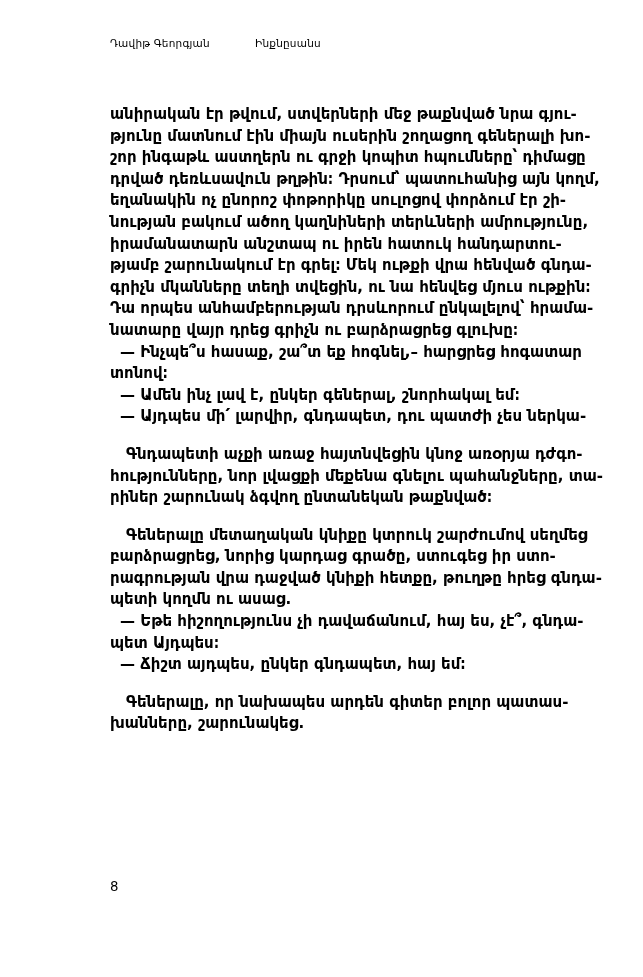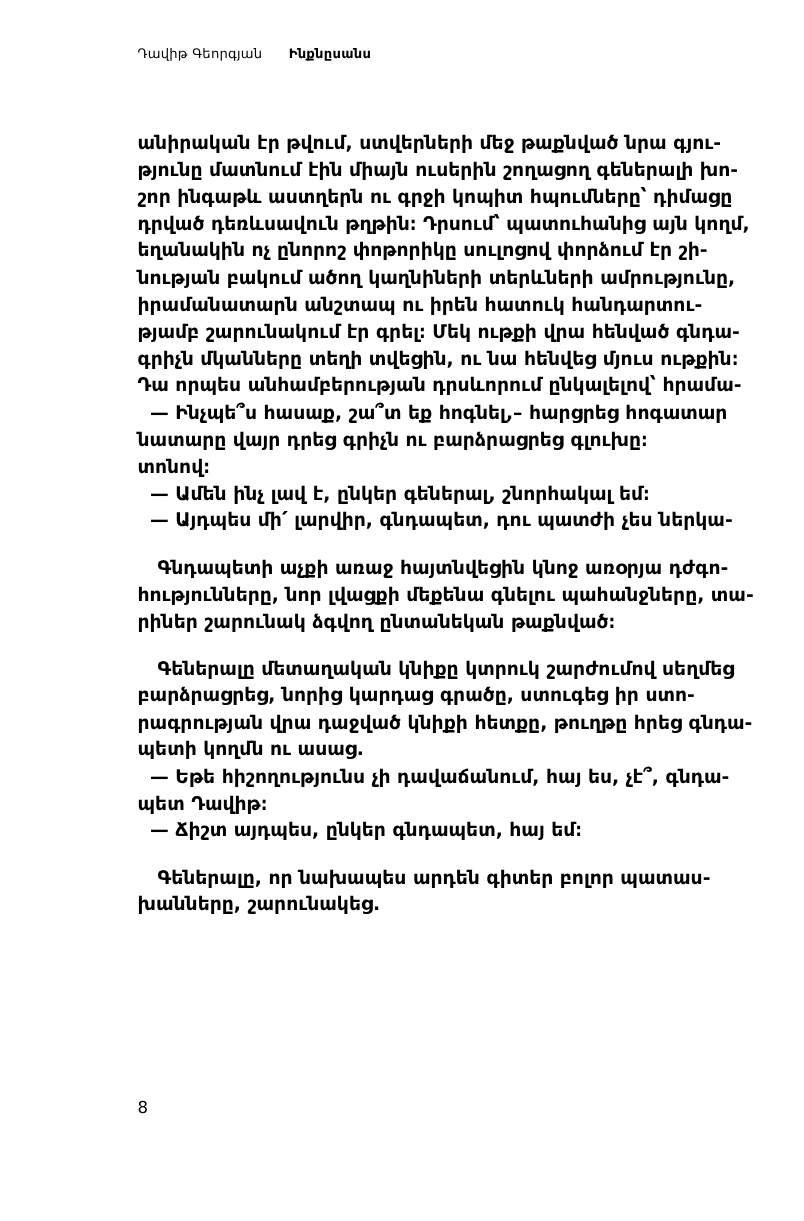--- a/index.html
+++ b/index.html
@@ -37,21 +37,22 @@
     white-space: nowrap;
   }
   .running-header .author {
     font-weight: 400;
   }
   .running-header .sep {
     display: inline-block;
     width: 14px;
   }
   .running-header .booktitle {
-    font-weight: 700;
+    font-weight: 400;
+    margin-left: 24px;
   }
 
   
   .textblock {
     position: absolute;
     left: 110px;
     top: 104px;
     width: 426px;
   }
 
@@ -92,34 +93,34 @@
       <div class="line">անիրական էր թվում, ստվերների մեջ թաքնված նրա գյու-</div>
       <div class="line">թյունը մատնում էին միայն ուսերին շողացող գեներալի խո-</div>
       <div class="line">շոր ինգաթև աստղերն ու գրջի կոպիտ հպումները՝ դիմացը</div>
       <div class="line">դրված դեռևսավուն թղթին։ Դրսում՝ պատուհանից այն կողմ,</div>
       <div class="line">եղանակին ոչ ընորոշ փոթորիկը սուլոցով փորձում էր շի-</div>
       <div class="line">նության բակում ածող կաղնիների տերևների ամրությունը,</div>
       <div class="line">իրամանատարն անշտապ ու իրեն հատուկ հանդարտու-</div>
       <div class="line">թյամբ շարունակում էր գրել։ Մեկ ութքի վրա հենված գնդա-</div>
       <div class="line">գրիչն մկանները տեղի տվեցին, ու նա հենվեց մյուս ութքին։</div>
       <div class="line">Դա որպես անհամբերության դրսևորում ընկալելով՝ հրամա-</div>
+      <div class="line">նատարը վայր դրեց գրիչն ու բարձրացրեց գլուխը։</div>
       <div class="line indent-dialogue">— Ինչպե՞ս հասաք, շա՞տ եք հոգնել,– հարցրեց հոգատար</div>
-      <div class="line">նատարը վայր դրեց գրիչն ու բարձրացրեց գլուխը։</div>
       <div class="line">տոնով։</div>
       <div class="line indent-dialogue">— Ամեն ինչ լավ է, ընկեր գեներալ, շնորհակալ եմ։</div>
       <div class="line indent-dialogue">— Այդպես մի՛ լարվիր, գնդապետ, դու պատժի չես ներկա-</div>
       <div class="line indent-para">Գնդապետի աչքի առաջ հայտնվեցին կնոջ առօրյա դժգո-</div>
       <div class="line">հությունները, նոր լվացքի մեքենա գնելու պահանջները, տա-</div>
       <div class="line">րիներ շարունակ ձգվող ընտանեկան թաքնված։</div>
       <div class="line indent-para">Գեներալը մետաղական կնիքը կտրուկ շարժումով սեղմեց</div>
       <div class="line">բարձրացրեց, նորից կարդաց գրածը, ստուգեց իր ստո-</div>
       <div class="line">րագրության վրա դաջված կնիքի հետքը, թուղթը հրեց գնդա-</div>
       <div class="line">պետի կողմն ու ասաց.</div>
       <div class="line indent-dialogue">— Եթե հիշողությունս չի դավաճանում, հայ ես, չէ՞, գնդա-</div>
-      <div class="line">պետ Դավիթ։</div>
+      <div class="line">պետ Այդպես։</div>
       <div class="line indent-dialogue">— Ճիշտ այդպես, ընկեր գնդապետ, հայ եմ։</div>
       <div class="line indent-para">Գեներալը, որ նախապես արդեն գիտեր բոլոր պատաս-</div>
       <div class="line">խանները, շարունակեց.</div>
     </div>
 
   <div class="folio">8</div>
 
 </div>
 
 </body></html>

